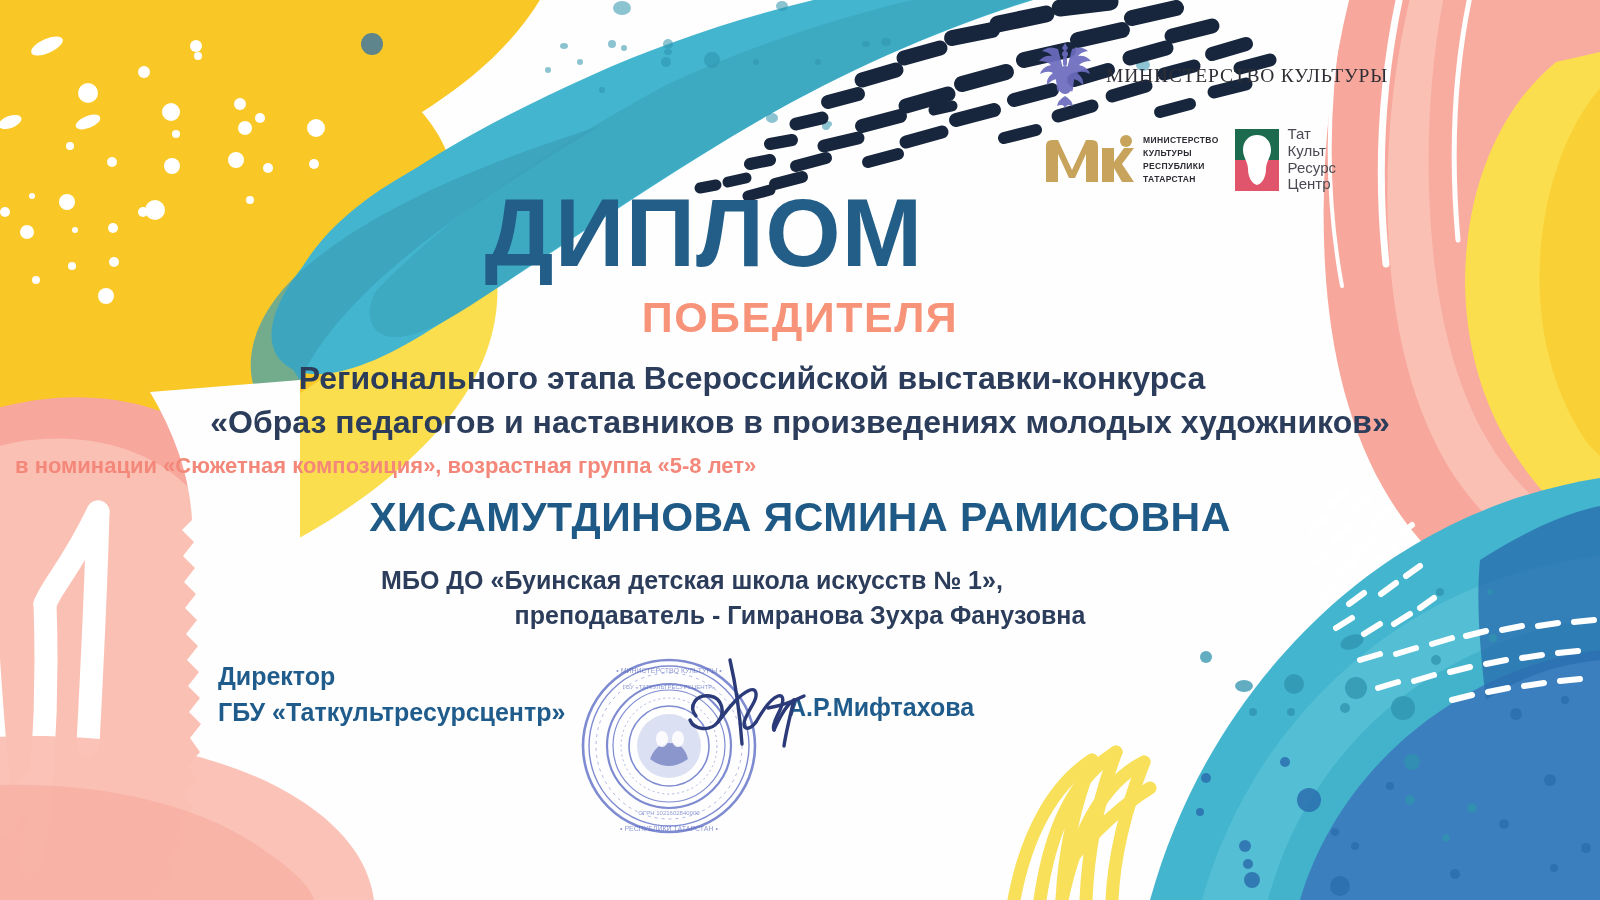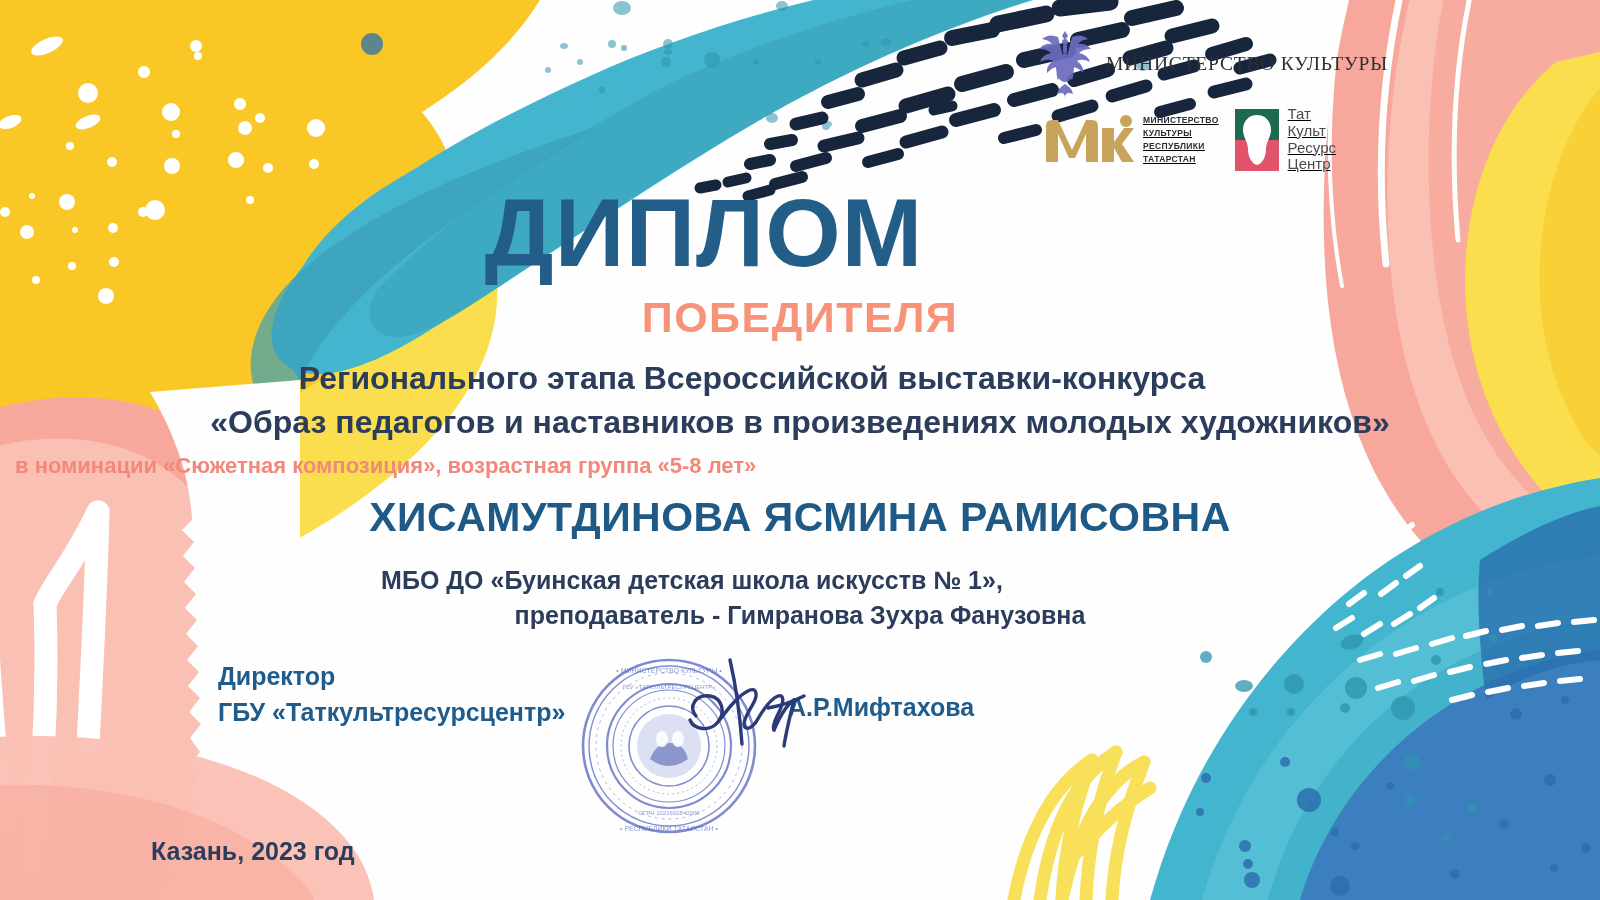--- a/index.html
+++ b/index.html
@@ -23,39 +23,38 @@
     left: 0; top: 0;
     width: 1600px;
     height: 900px;
     z-index: 0;
     pointer-events: none;
   }
 
   
   .logo-band {
     position: absolute;
-    top: 28px;
+    top: 40px;
     right: 212px;
     z-index: 6;
     display: flex;
     flex-direction: column;
     align-items: flex-start;
-    gap: 8px;
+    gap: 16px;
   }
   .logo-row-1 {
     display: flex;
     align-items: center;
     gap: 12px;
   }
   .logo-row-2 {
     display: flex;
     align-items: center;
     gap: 16px;
     padding-left: 6px;
-    text-decoration: underline;
   }
   .mincult-text {
     font-family: "Liberation Serif", "DejaVu Serif", serif;
     color: #2e2e35;
     font-size: 19.5px;
     line-height: 1.18;
     letter-spacing: 0.8px;
     white-space: nowrap;
   }
   .mkrt-block {
@@ -629,16 +628,15 @@
 
     <div class="line-teacher">преподаватель - Гимранова Зухра Фанузовна</div>
 
     <div class="signature-block">
       <div>Директор</div>
       <div>ГБУ «Таткультресурсцентр»</div>
     </div>
 
     <div class="signer-name">А.Р.Мифтахова</div>
 
-    <div class="city-year">Казань, 2023 год</div>
 
   </div>
 </div>
 
 </body></html>

